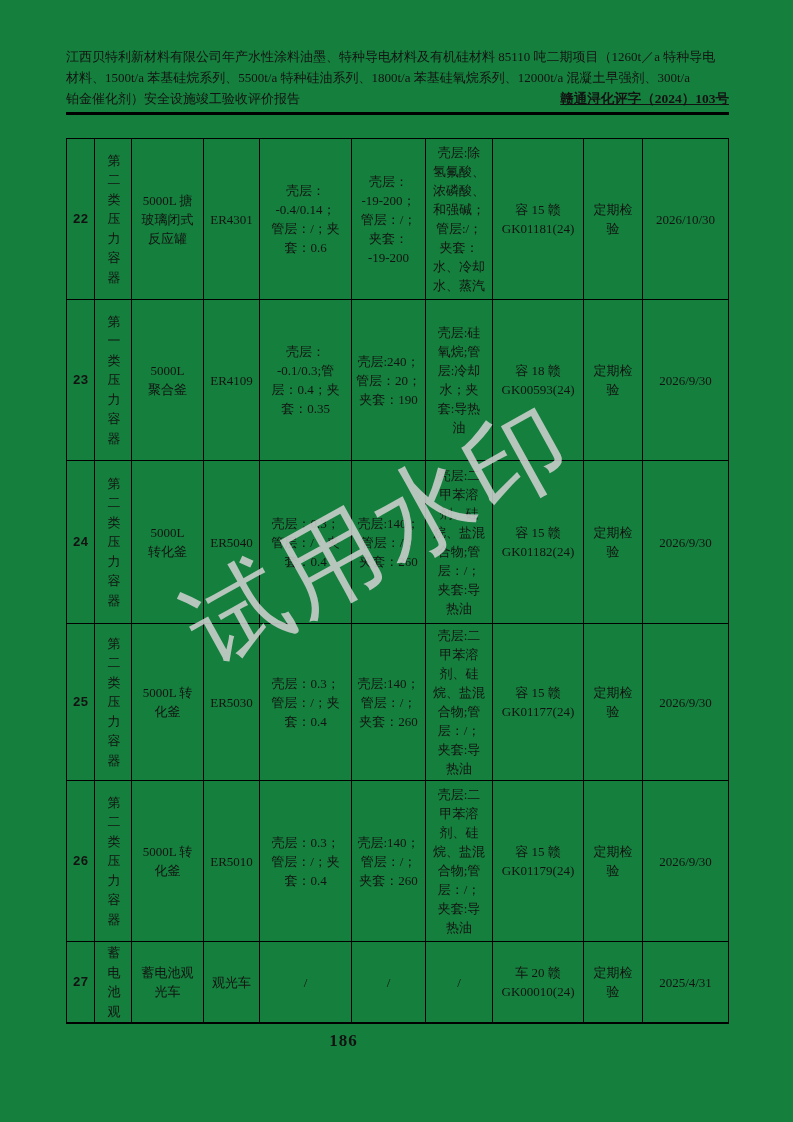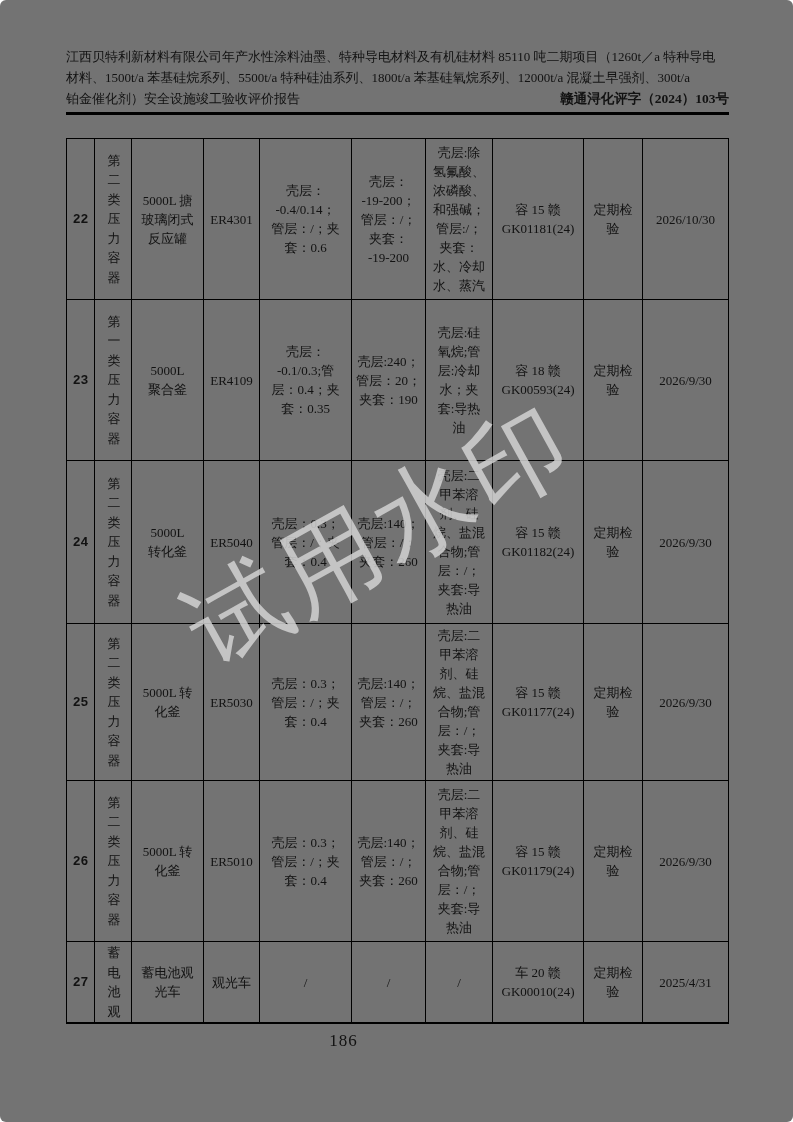--- a/index.html
+++ b/index.html
@@ -1,34 +1,33 @@
 <!DOCTYPE html>
 <html><head>
 <meta charset="utf-8">
 <style>
   html,body{margin:0;padding:0;background:#ffffff;}
   .page{
     position:relative;
     width:793px;height:1122px;
-    background:#737373;
+    background:#15803d;
     font-family:"Liberation Serif","DejaVu Serif",serif;
     color:#121212;
     overflow:hidden;
-    border-radius:6px;
   }
   
   .header{
     position:absolute;left:66px;top:46px;width:663px;
     font-size:13px;line-height:21px;
     border-bottom:3px solid #000;
     padding-bottom:3px;
     text-align:justify;
   }
   .header .line3{display:flex;justify-content:space-between;align-items:flex-start;}
-  .doc-number{font-weight:bold;font-size:13.5px;white-space:nowrap;}
+  .doc-number{font-weight:bold;font-size:13.5px;white-space:nowrap;text-decoration:underline;}
   
   table.eq{
     position:absolute;left:66px;top:138px;
     border-collapse:collapse;table-layout:fixed;
     font-size:13px;
   }
   table.eq td{
     border:1px solid #000;
     text-align:center;vertical-align:middle;
     padding:1px 2px;
@@ -47,21 +46,21 @@
     position:absolute;left:165px;top:455px;width:480px;
     transform:rotate(-29deg);transform-origin:center;
     font-size:100px;letter-spacing:6px;white-space:nowrap;
     color:#d3d3d3;opacity:0.85;z-index:5;
     font-family:"Liberation Serif","DejaVu Serif",serif;
     pointer-events:none;
   }
   
   .page-number{
     position:absolute;left:0;top:1031px;width:687px;
-    text-align:center;font-size:17px;letter-spacing:1px;
+    text-align:center;font-size:17px;letter-spacing:1px;font-weight:bold;
   }
 </style>
 </head>
 <body>
 
 <div class="page">
 
   <div class="header">
     <div>江西贝特利新材料有限公司年产水性涂料油墨、特种导电材料及有机硅材料 85110 吨二期项目（1260t／a 特种导电</div>
     <div>材料、1500t/a 苯基硅烷系列、5500t/a 特种硅油系列、1800t/a 苯基硅氧烷系列、12000t/a 混凝土早强剂、300t/a</div>

